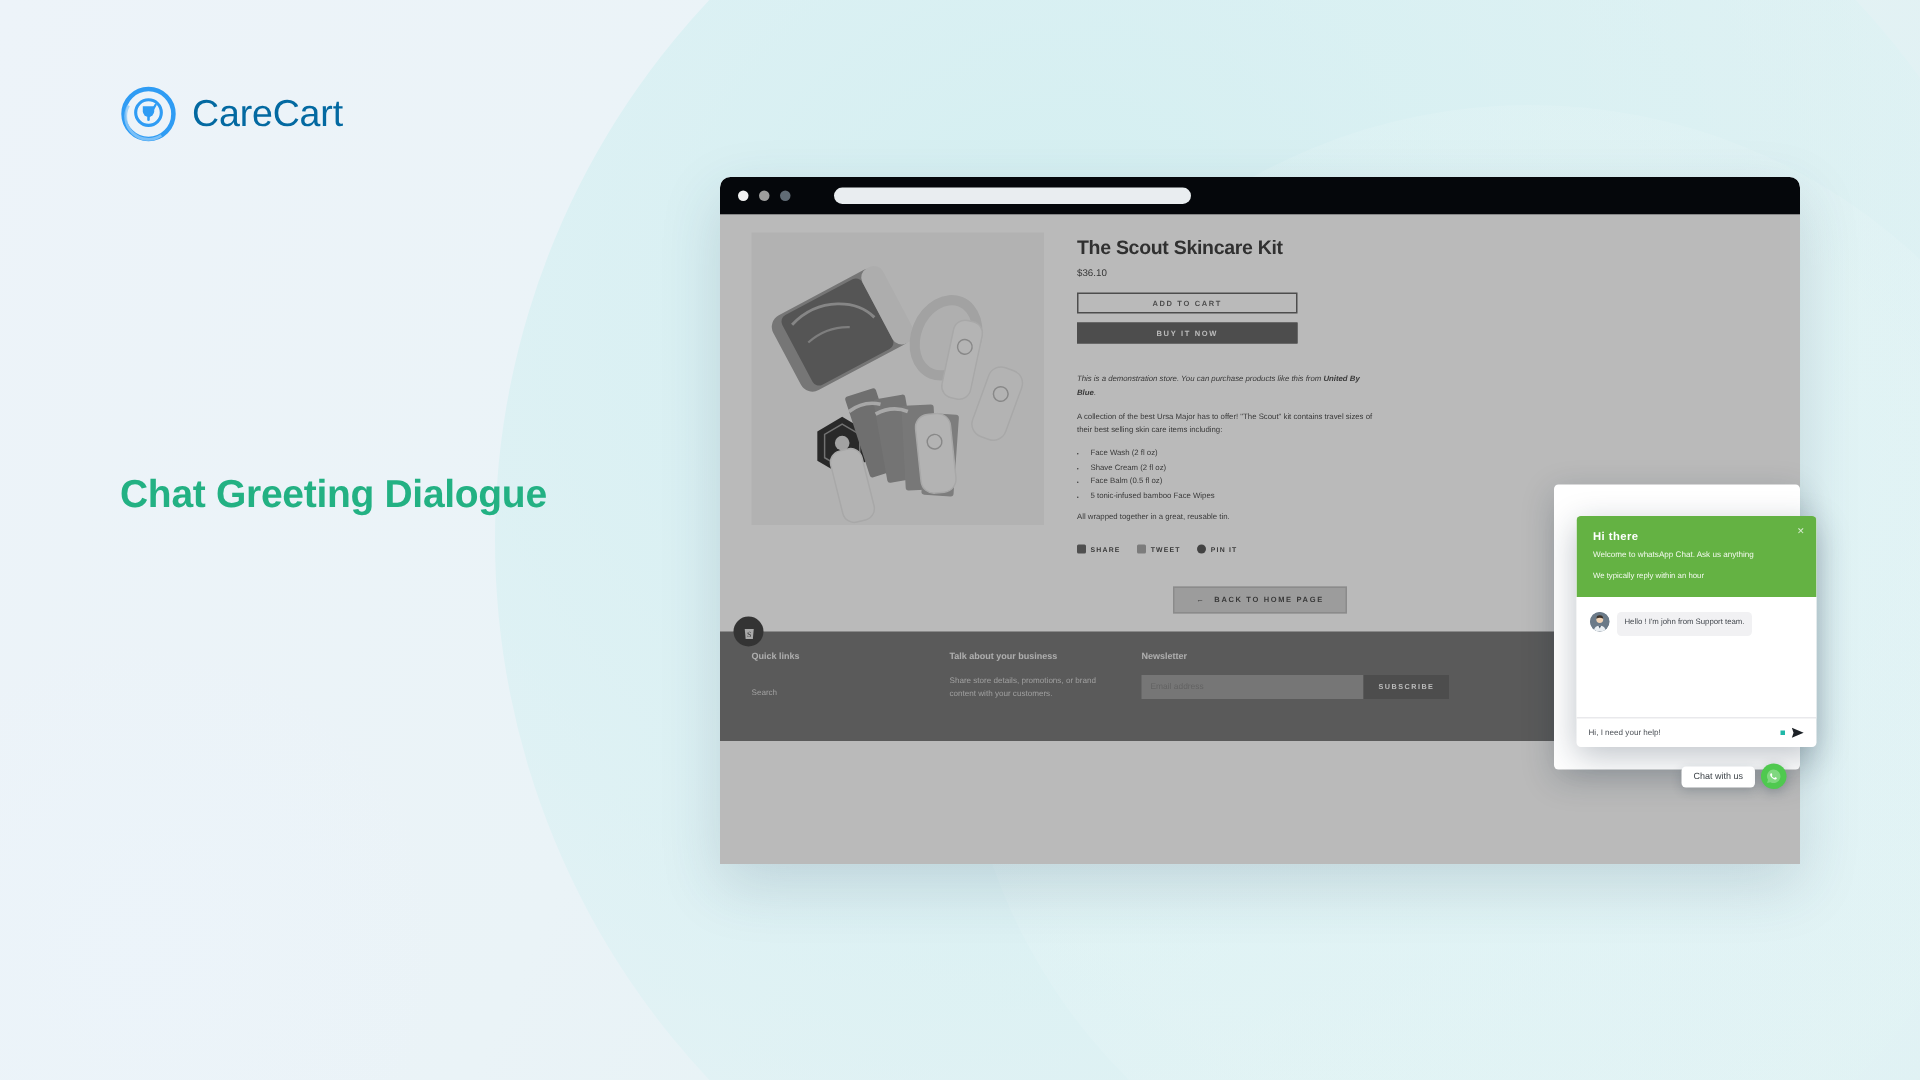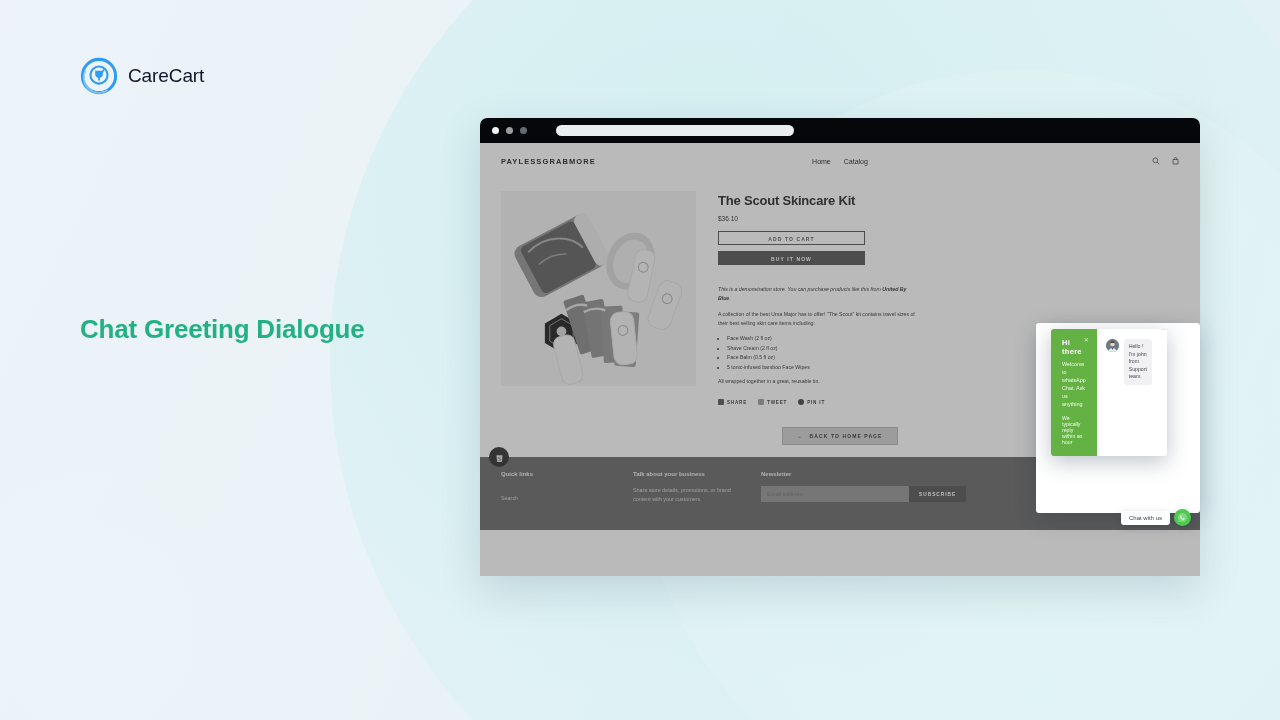--- a/index.html
+++ b/index.html
@@ -42,23 +42,23 @@
   
   .logo {
     position: absolute;
     left: 80px; top: 57px;
     display: flex;
     align-items: center;
     gap: 10px;
   }
   .logo-mark { width: 38px; height: 38px; display:block; }
   .logo-text {
-    font-size: 19px;
+    font-size: 25px;
     font-weight: 400;
-    color: #0f172a;
+    color: #0369a1;
     letter-spacing: -0.1px;
   }
 
   
   .headline {
     position: absolute;
     left: 80px; top: 306px;
     width: 330px;
     font-size: 26px;
     font-weight: 700;
@@ -319,27 +319,28 @@
     letter-spacing: 1px;
     font-weight: 700;
     padding: 0 10px;
     font-family: "Liberation Sans", sans-serif;
   }
 
   
   .chat-widget {
     position: absolute;
     left: 1051px;
-    top: 329px;
-    width: 116px;
+    top: 344px;
+    width: 160px;
     background: #ffffff;
     border-radius: 3px;
     box-shadow: 0 6px 22px rgba(20,40,60,.28);
     overflow: hidden;
     display: flex;
+    flex-direction: column;
   }
   .chat-card-shadow {
     position: absolute;
     left: 1036px;
     top: 323px;
     width: 164px;
     height: 190px;
     background: #ffffff;
     border-radius: 3px;
     box-shadow: 0 6px 22px rgba(20,40,60,.22);
@@ -476,41 +477,20 @@
 
   <div class="browser-bar">
     <span class="dot dot-1"></span>
     <span class="dot dot-2"></span>
     <span class="dot dot-3"></span>
     <span class="url-bar" title=""></span>
   </div>
 
   <div class="site">
 
-    <div class="site-header">
-      <span class="store-name">PAYLESSGRABMORE</span>
-      <nav class="site-nav">
-        <a href="#">Home</a>
-        <a href="#">Catalog</a>
-      </nav>
-      <div class="header-icons">
-        <span>
-          <svg width="8" height="8" viewBox="0 0 16 16">
-              <circle cx="6.6" cy="6.6" r="4.8" fill="none" stroke="#24282d" stroke-width="1.3"></circle>
-              <line x1="10.2" y1="10.2" x2="14.5" y2="14.5" stroke="#24282d" stroke-width="1.3"></line>
-            </svg>
-        </span>
-        <span>
-          <svg width="7" height="8" viewBox="0 0 14 16">
-              <path d="M2 5 h10 v9 h-10 z" fill="none" stroke="#24282d" stroke-width="1.3"></path>
-              <path d="M4.8 5 V3.2 a2.2 2.2 0 0 1 4.4 0 V5" fill="none" stroke="#24282d" stroke-width="1.3"></path>
-            </svg>
-        </span>
-      </div>
-    </div>
 
     <div class="product">
 
       <div class="product-media">
         <svg viewBox="0 0 200 200" preserveAspectRatio="xMidYMid slice">
           <rect width="200" height="200" fill="#f3f3f3"></rect>
 
           <g transform="rotate(-28 70 70)">
             <rect x="22" y="34" width="84" height="58" rx="9" fill="#7f9aa0"></rect>
             <rect x="30" y="36" width="62" height="54" rx="5" fill="#3f6a72"></rect>

